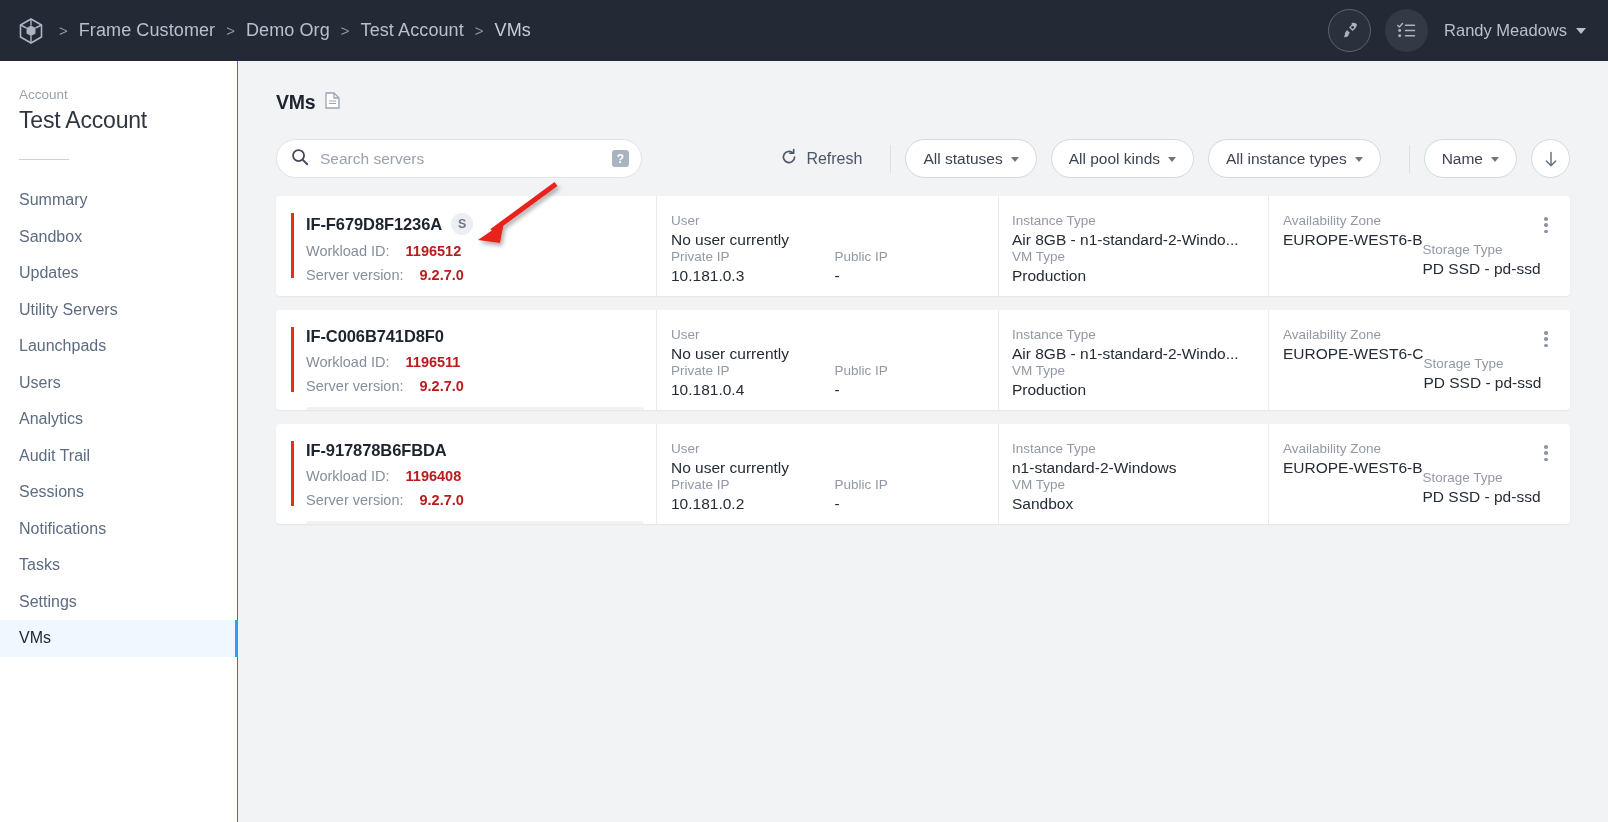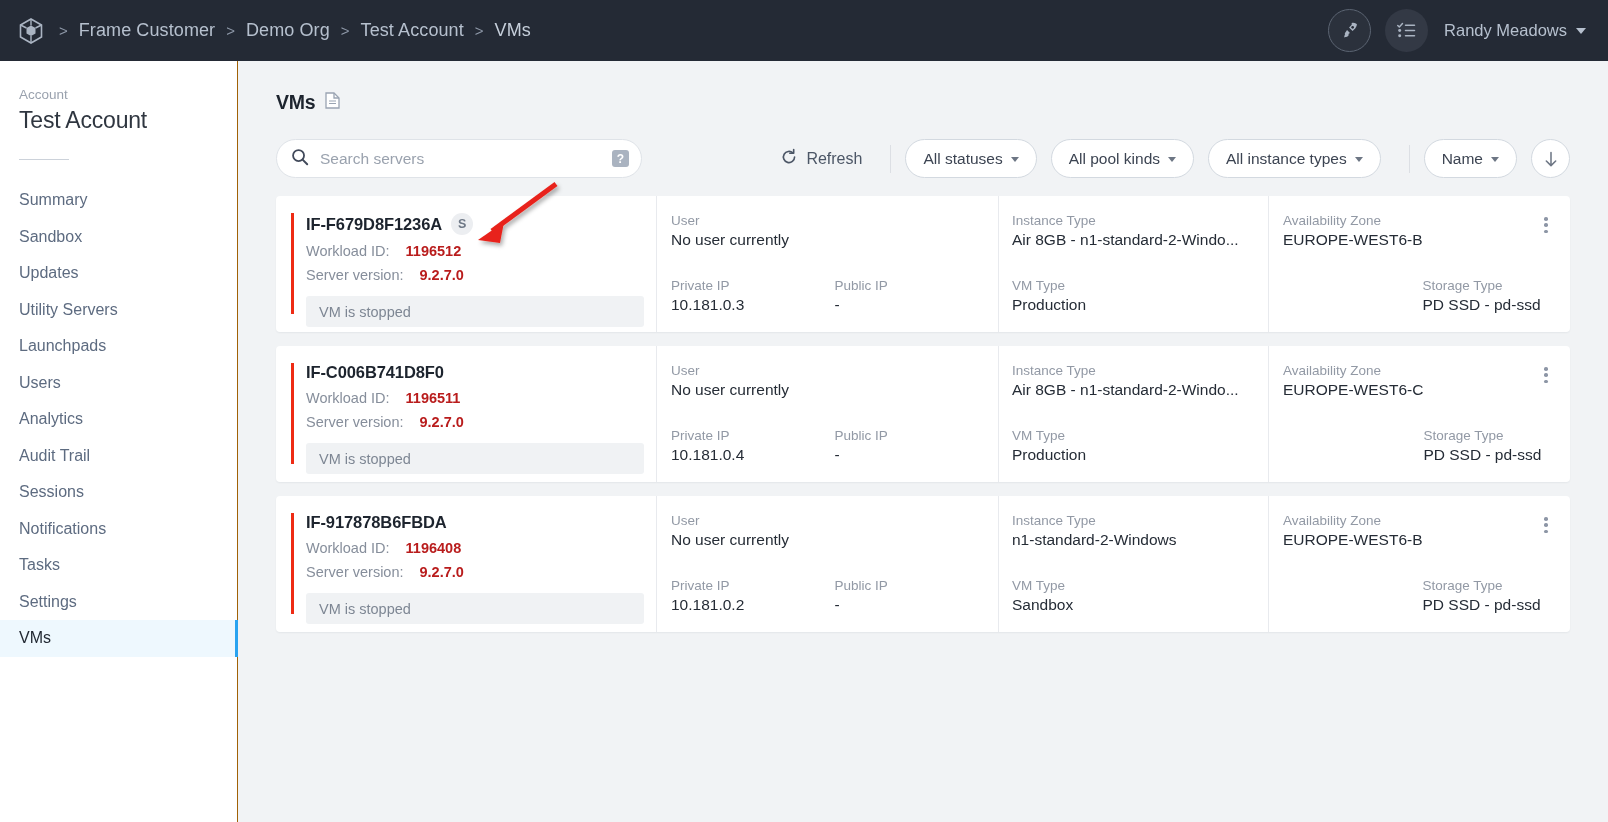--- a/index.html
+++ b/index.html
@@ -116,21 +116,21 @@
     border-right: 4.5px solid transparent; border-top: 5.5px solid #6d7684; margin-top: 2px;
   }
   .round-btn {
     width: 39px; height: 39px; border-radius: 50%; border: 1px solid #d3d9e0;
     background: #fff; display: flex; align-items: center; justify-content: center;
     cursor: pointer;
   }
 
   
   .card {
-    background: #ffffff; border-radius: 4px; height: 136px;
+    background: #ffffff; border-radius: 4px; height: 100px;
     display: flex; margin-bottom: 14px; position: relative; overflow: hidden;
     box-shadow: 0 1px 2px rgba(20,30,50,.06);
   }
   .col-a { width: 380px; flex: 0 0 380px; padding: 17px 0 0 16px; position: relative; }
   .accent { position: absolute; left: 15px; top: 17px; bottom: 18px; width: 3px; background: #ee2b14; }
   .col-a-inner { padding-left: 14px; }
   .vm-name { font-size: 16.5px; font-weight: bold; color: #1d242e; letter-spacing: -.1px; display: flex; align-items: center; gap: 9px; }
   .s-badge {
     width: 22px; height: 22px; border-radius: 50%; background: #eceef1;
     color: #6e7embed; color: #6e7886; font-size: 12.5px;

